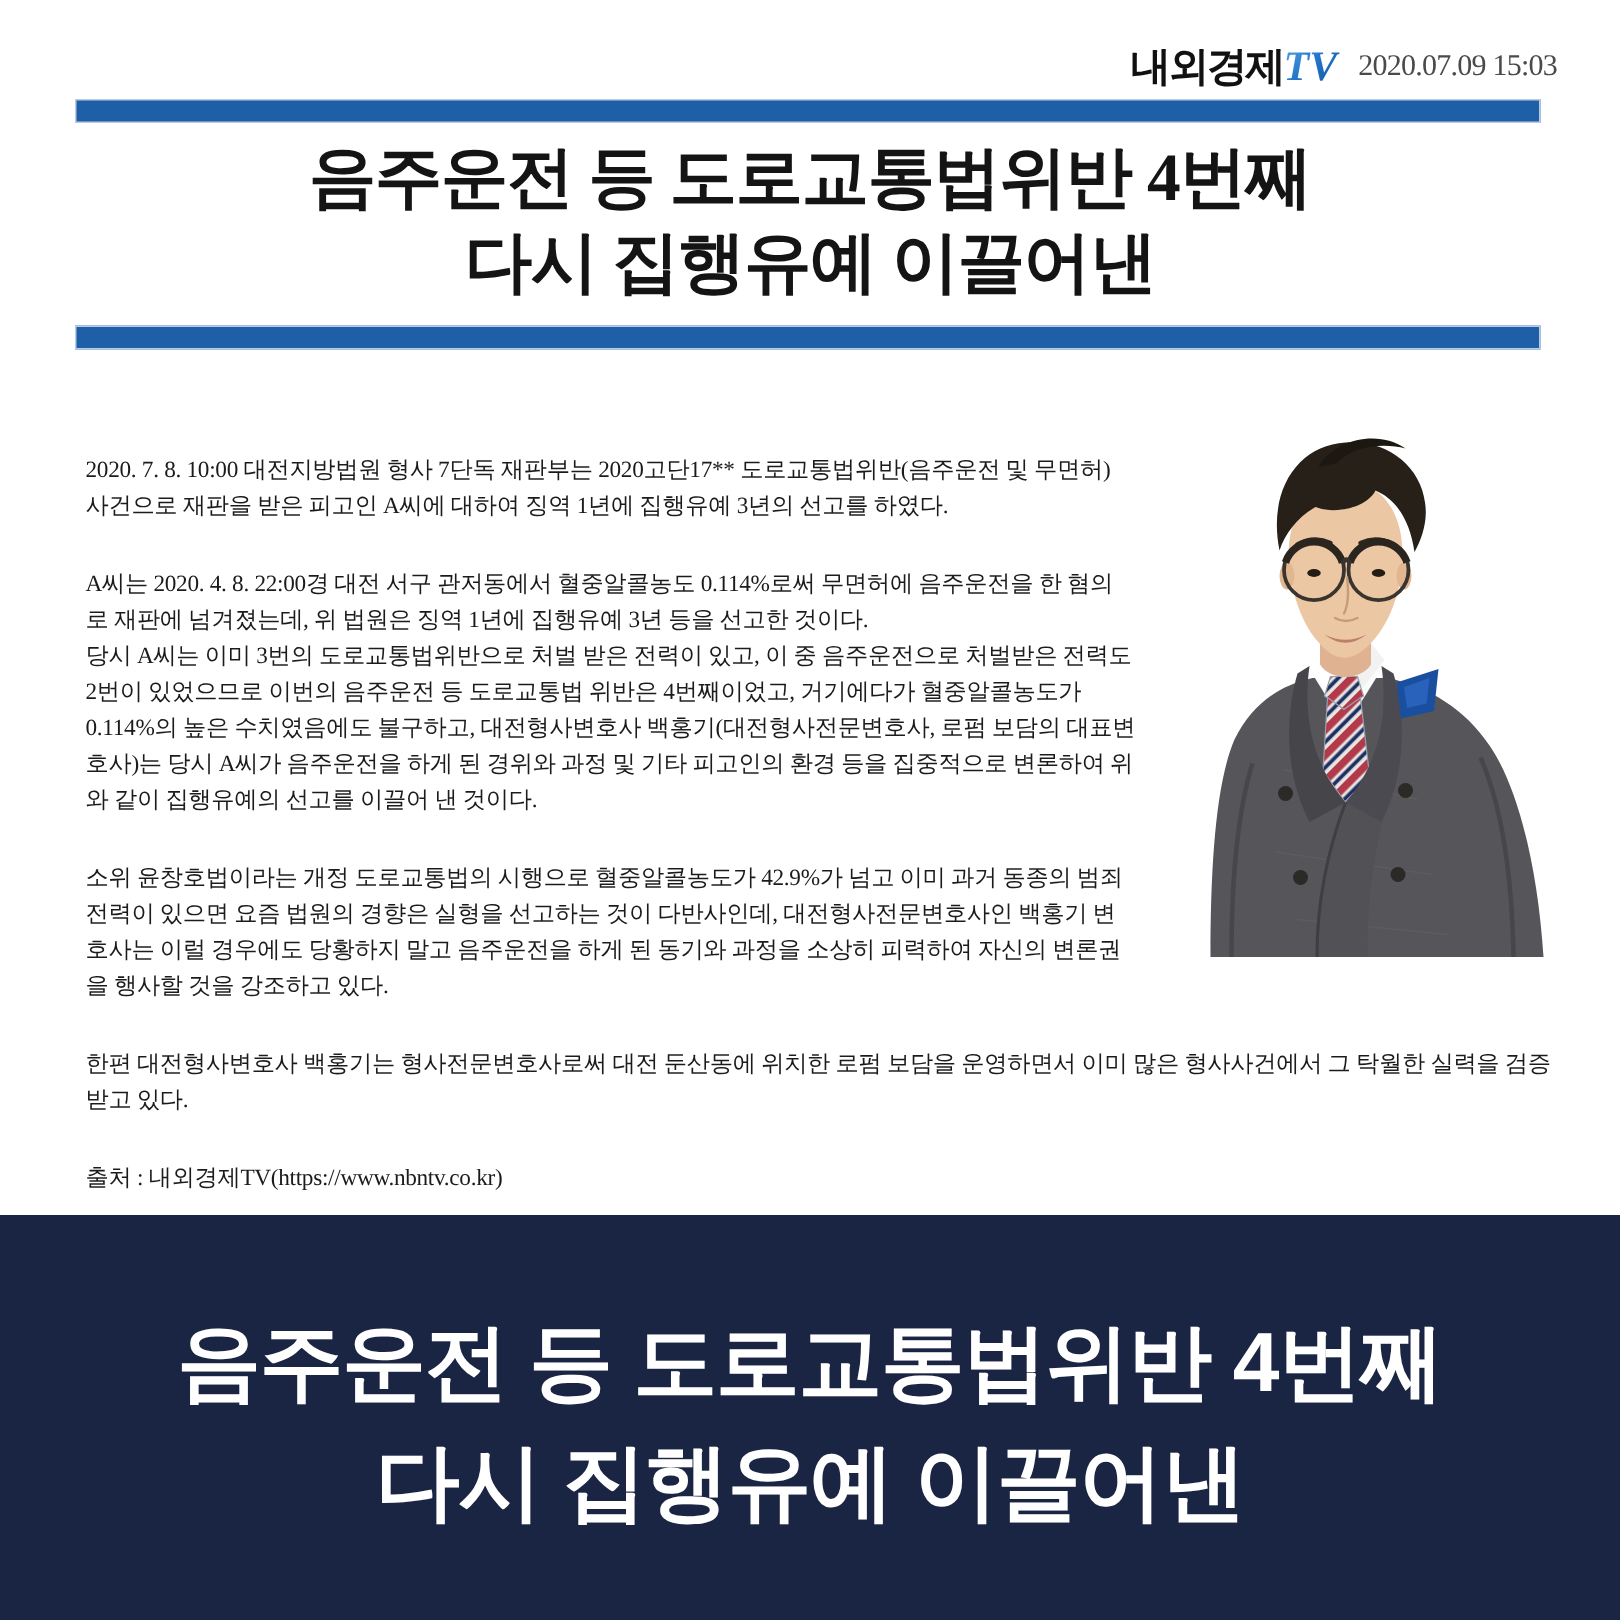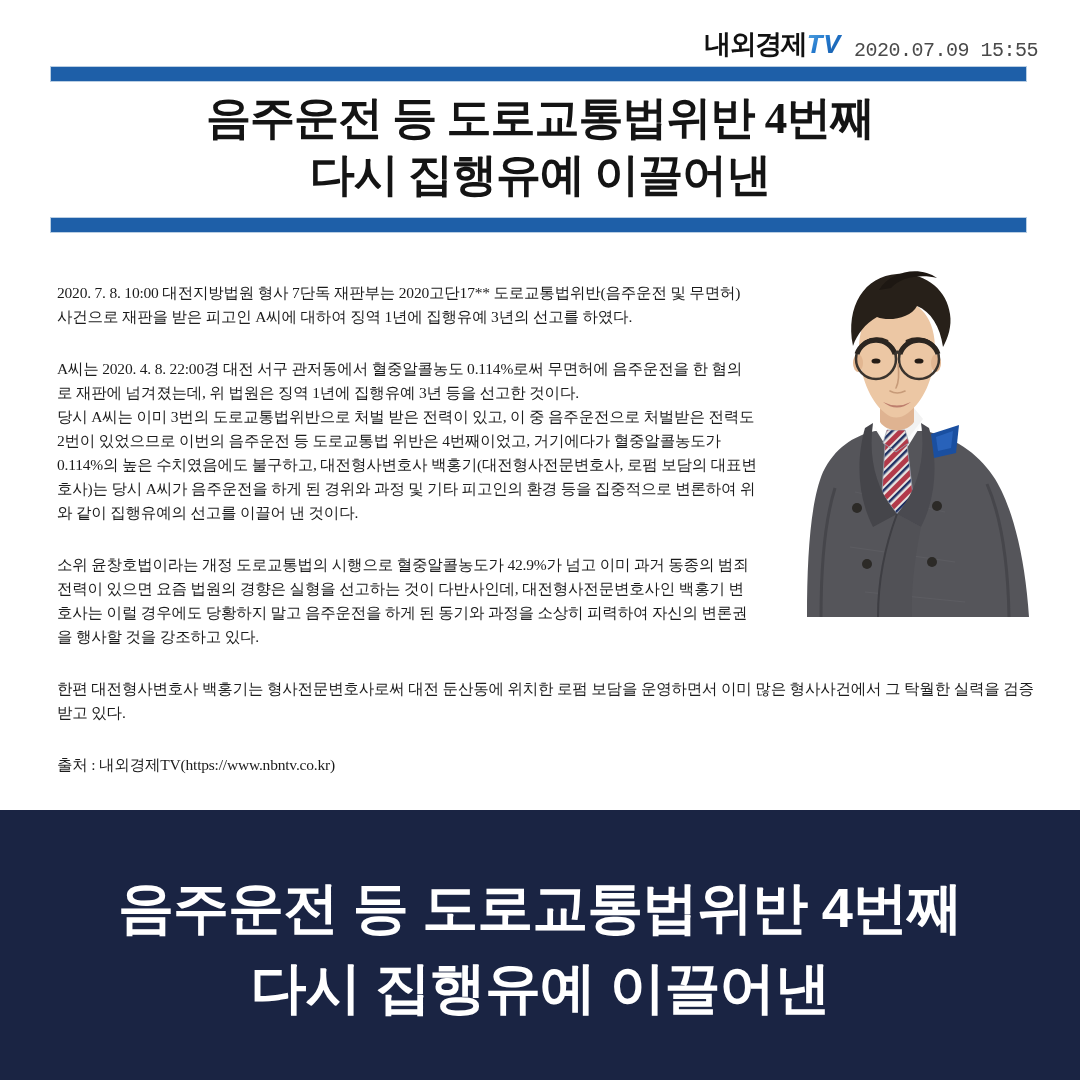--- a/index.html
+++ b/index.html
@@ -1,39 +1,39 @@
 <!DOCTYPE html>
 <html><head>
 <meta charset="utf-8">
 <style>
   html,body{margin:0;padding:0;background:#ffffff;}
   .page{position:relative;width:1080px;height:1080px;background:#ffffff;overflow:hidden;
         font-family:"Liberation Serif","DejaVu Serif",serif;color:#1b1b1b;}
 
   
-  .masthead{position:absolute;top:26px;right:42px;display:flex;align-items:flex-end;gap:12px;
-            font-family:Liberation Mono, monospace;}
+  .masthead{position:absolute;top:26px;right:42px;display:flex;align-items:center;gap:12px;
+            font-family:Liberation Serif, serif;}
   .brand{font-size:27px;font-weight:bold;letter-spacing:-1.5px;color:#111;}
   .brand-tv{font-size:28px;font-weight:bold;font-style:italic;letter-spacing:0;
             background:linear-gradient(135deg,#58a9e2 0%,#2277cc 45%,#14549f 100%);
             -webkit-background-clip:text;background-clip:text;color:#2277cc;
             -webkit-text-fill-color:transparent;padding-right:2px;}
   .timestamp{font-size:20px;color:#4a4a4a;letter-spacing:-0.5px;}
 
   
   .rule{position:absolute;left:50px;width:975px;height:14px;background:#1e5fa8;border:1px solid #b9cee3;}
   .rule-top{top:66px;}
   .rule-mid{top:217px;}
 
   
   .headline{position:absolute;top:90px;left:0;width:1080px;text-align:center;
             font-weight:bold;font-size:45px;line-height:57px;color:#141414;letter-spacing:-1px;}
 
   
-  .article{position:absolute;top:281px;left:57px;width:990px;font-size:15.5px;line-height:24px;}
+  .article{position:absolute;top:302px;left:57px;width:990px;font-size:15.5px;line-height:24px;}
   .article p{margin:0 0 28px 0;width:700px;white-space:pre-line;letter-spacing:-0.2px;}
   .article p.full{width:990px;}
   .article p.source{margin:10px 0 0 0;}
 
   
   .photo{position:absolute;top:-19px;left:738px;width:250px;height:355px;}
 
   
   .banner{position:absolute;top:810px;left:0;width:1080px;height:270px;background:#1a2443;
           color:#ffffff;text-align:center;font-family:"Liberation Sans","DejaVu Sans",sans-serif;
@@ -43,21 +43,21 @@
 </style>
 </head>
 <body>
 
 <div class="page">
 
   <div class="masthead">
     <div>
       <span class="brand">내외경제</span><span class="brand-tv">TV</span>
     </div>
-    <span class="timestamp">2020.07.09 15:55</span>
+    <span class="timestamp">2020.07.09 15:03</span>
   </div>
 
   <div class="rule rule-top"></div>
 
   <h1 class="headline" style="margin:0;">
     <div>음주운전 등 도로교통법위반 4번째</div>
     <div>다시 집행유예 이끌어낸</div>
   </h1>
 
   <div class="rule rule-mid"></div>

